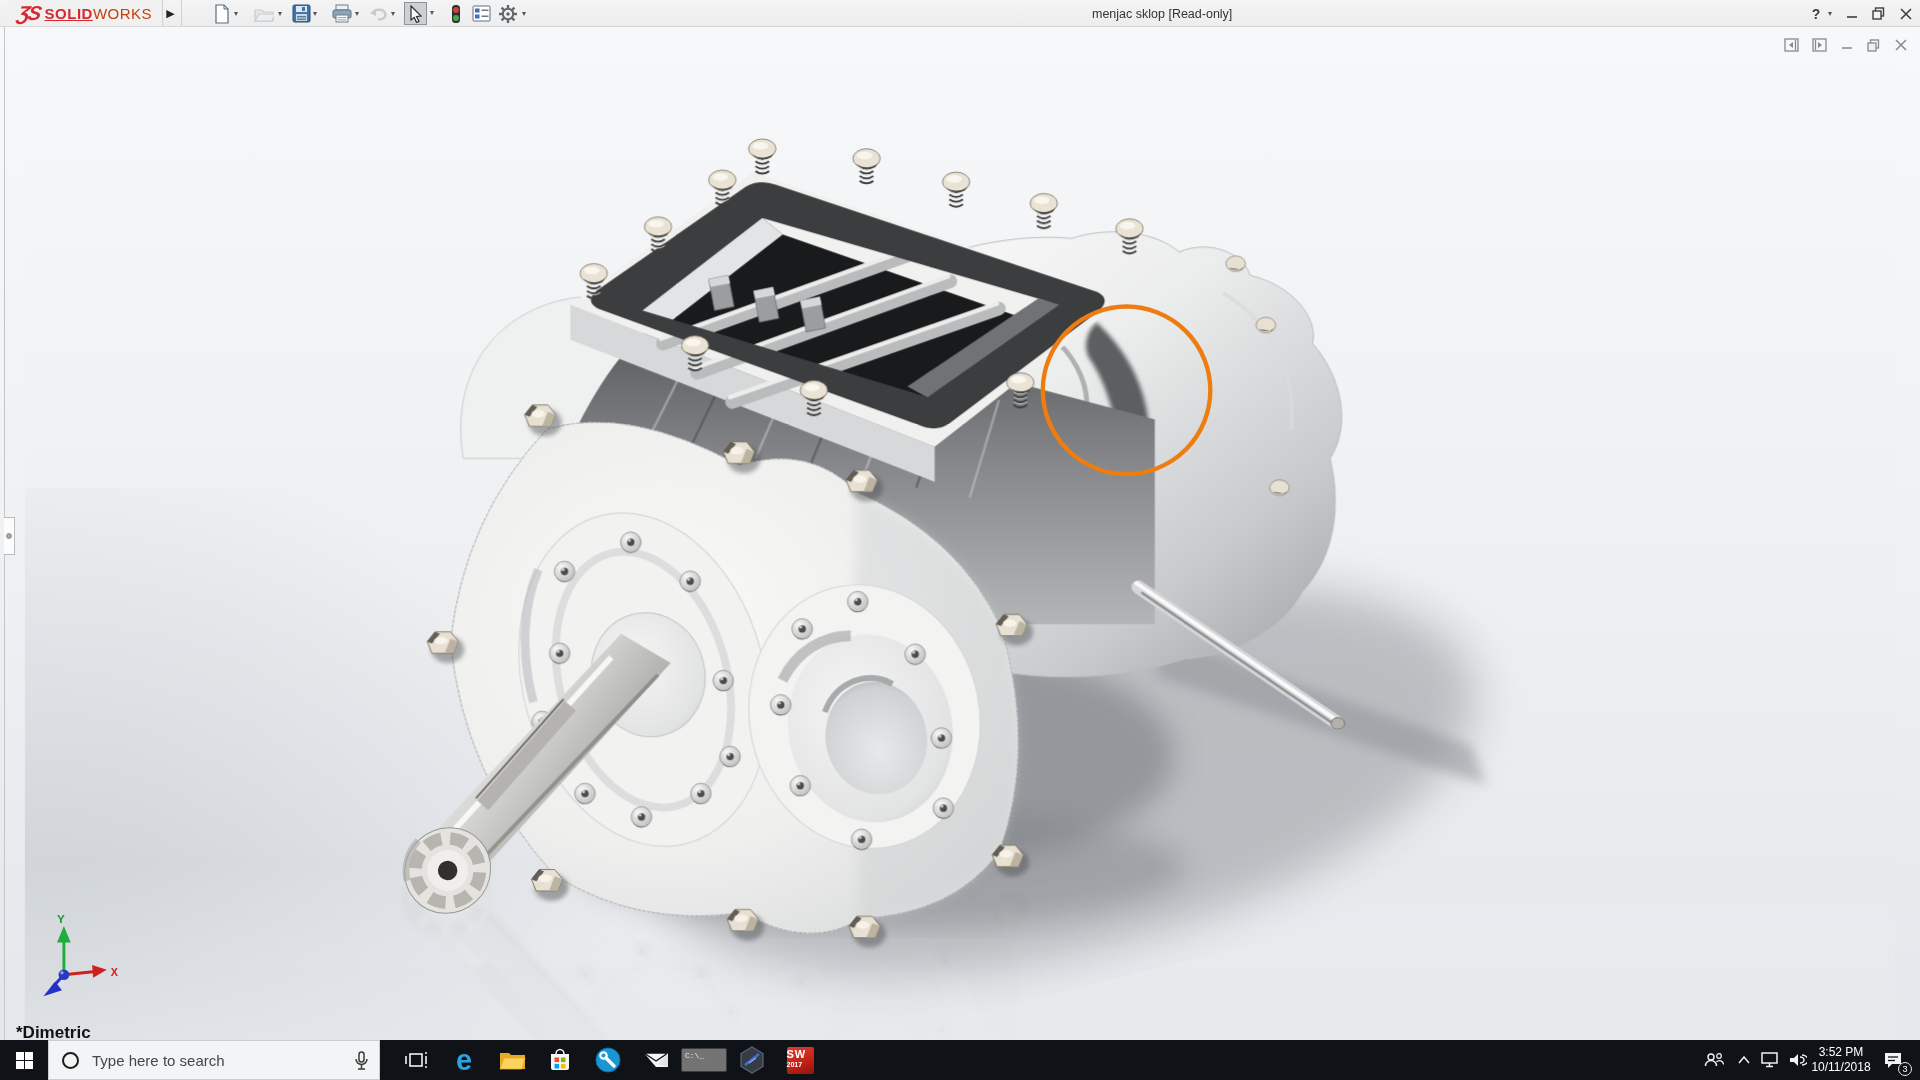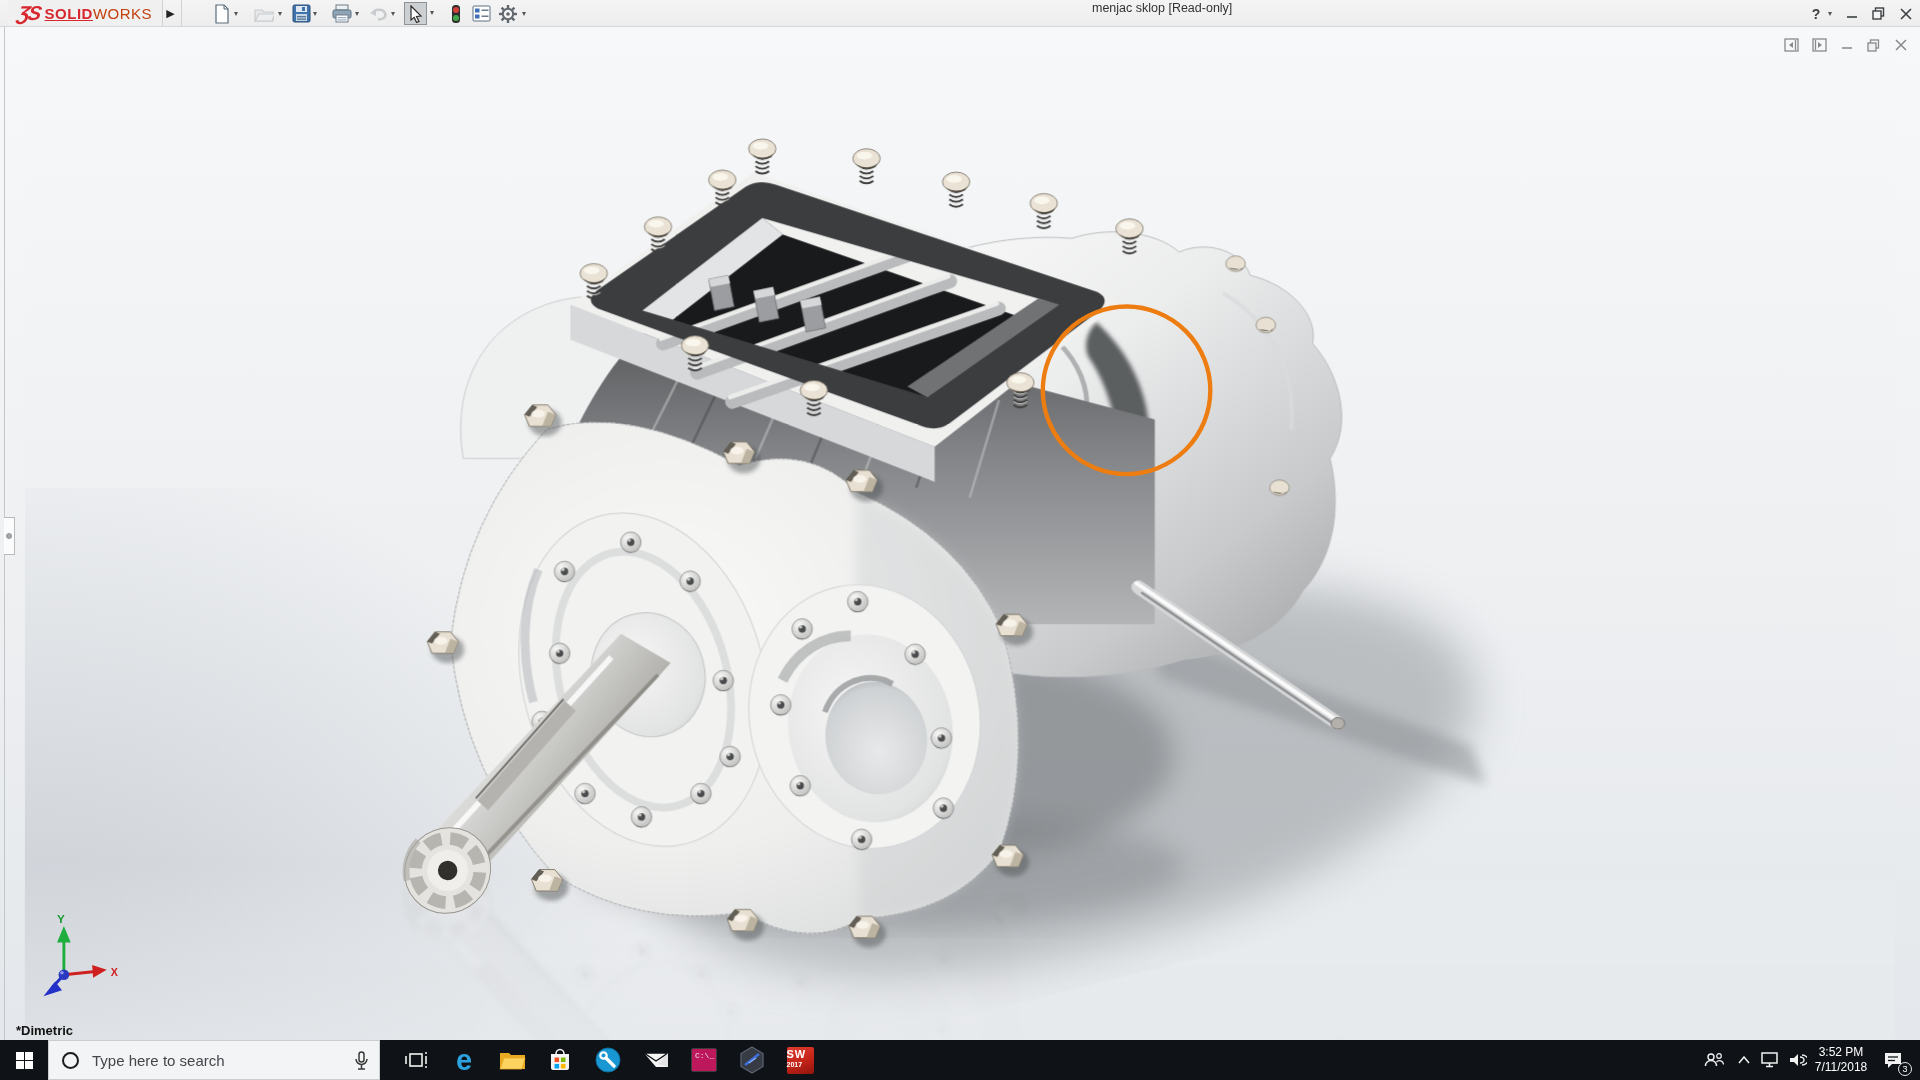--- a/index.html
+++ b/index.html
@@ -17,53 +17,53 @@
   .logo .sbold { color:#d7282f; font-weight:bold; font-size:15px; letter-spacing:.5px;text-decoration:underline; }
   .logo .slight { color:#c2410c; font-weight:normal; font-size:15px; letter-spacing:.5px; }
   .flyout { position:absolute; left:160px; top:0; width:22px; height:26px;
     border-right:1px solid #d2d2d2; display:flex; align-items:center; justify-content:center;
     color:#222; font-size:11px; }
   .tbtn { position:absolute; top:2px; width:23px; height:23px; display:flex;
     align-items:center; justify-content:center; }
   .tbtn.disabled { opacity:.45; }
   .tbtn.pressed { background:#cdd0d2; border:1px solid #8f9295; }
   .caret { position:absolute; top:9px; font-size:8px; color:#555; }
-  .title-text { position:absolute; left:1092px; top:1px; font-size:12.5px; color:#333; }
+  .title-text { position:absolute; left:1092px; top:7px; font-size:12.5px; color:#333; }
   .winctl { position:absolute; top:4px; width:24px; height:19px; display:flex;
     align-items:center; justify-content:center; color:#3c3f41; font-size:14px; }
 
   
   .viewport { position:absolute; left:0; top:27px; width:1920px; height:1013px;
     background:linear-gradient(#f7f8f9,#eef0f2 55%,#e4e7eb); overflow:hidden; }
   .vp-svg { position:absolute; left:0; top:0; }
   .docctl { position:absolute; top:8px; width:22px; height:20px; display:flex;
     align-items:center; justify-content:center; }
   .panel-edge { position:absolute; left:4px; top:0; width:1px; height:1013px; background:#c3c6c9; }
   .panel-handle { position:absolute; left:4px; top:490px; width:11px; height:38px;
     background:#fcfcfc; border:1px solid #b9bcbf; border-left:none; display:flex;
     align-items:center; justify-content:center; }
   .panel-handle .dot { width:6px; height:6px; border-radius:50%; background:#a6a9ac; border:1px solid #8f9295; }
-  .orient-label { position:absolute; left:16px; top:996px; font-size:13px; font-weight:bold; color:#111; }
+  .orient-label { position:absolute; left:16px; top:996px; font-size:17px; font-weight:bold; color:#111; }
 
   
   .taskbar { position:absolute; left:0; top:1040px; width:1920px; height:40px; background:#0f1318; }
   .startbtn { position:absolute; left:0; top:0; width:48px; height:40px; display:flex;
     align-items:center; justify-content:center; }
   .winlogo { display:grid; grid-template-columns:8px 8px; grid-template-rows:8px 8px; gap:1px; }
   .winlogo div { background:#fdfdfd; }
   .searchbox { position:absolute; left:48px; top:0; width:332px; height:40px;
     background:#f3f4f5; border:1px solid #caccce; display:flex; align-items:center; }
   .cortana-ring { width:17px; height:17px; border:2.4px solid #1c1c1c; border-radius:50%;
     margin-left:13px; }
   .search-text { margin-left:13px; font-size:15px; color:#43464a; }
   .mic { position:absolute; right:10px; top:10px; }
   .tb-ico { position:absolute; top:0; width:48px; height:40px; display:flex;
     align-items:center; justify-content:center; }
   .edge-e { color:#2ba3e0; font-size:29px; font-weight:bold; line-height:28px; }
-  .cmdbox { width:26px; height:24px; background:#be185d; border:1px solid #3c3c3c; border-radius:2px;
+  .cmdbox { width:46px; height:24px; background:#737373; border:1px solid #3c3c3c; border-radius:2px;
     color:#e8e8e8; font-family:"Liberation Mono",monospace; font-size:8px; padding:2px 0 0 3px; }
   .swbox { width:27px; height:27px; background:linear-gradient(160deg,#e23b30 0%,#c42318 55%,#8f150d);
     border-radius:2px; color:#fff; text-align:left; }
   .swbox .sw { font-size:11px; font-weight:bold; letter-spacing:1px; line-height:14px; display:block; }
   .swbox .yr { font-size:7px; font-weight:bold; line-height:7px; display:block; }
   .tray-ico { position:absolute; top:0; height:40px; display:flex; align-items:center; justify-content:center; }
   .clock { position:absolute; left:1806px; top:5px; width:70px; color:#fff; font-size:12px;
     line-height:15px; text-align:center; }
   .badge { position:absolute; left:1898px; top:1062px; width:14px; height:14px; border-radius:50%;
     background:#0f1318; border:1.5px solid #e8e8e8; color:#fff; font-size:9px; display:flex;
@@ -599,21 +599,21 @@
         </svg>
     </div>
     <div class="tray-ico" style="left:1784px; width:28px">
       <svg width="18" height="16">
           <polygon points="1,6 5,6 9,2 9,14 5,10 1,10" fill="#f2f2f2"></polygon>
           <path d="M11,5 a4,3 0 0 1 0,6 M13,3 a6,5 0 0 1 0,10" fill="none" stroke="#f2f2f2" stroke-width="1.4"></path>
         </svg>
     </div>
     <div class="clock">
       <div>3:52 PM</div>
-      <div>7/11/2018</div>
+      <div>10/11/2018</div>
     </div>
     <div class="tray-ico" style="left:1878px; width:30px">
       <svg width="20" height="18">
           <path d="M2,2 h16 v11 h-9 l-4,4 v-4 h-3 Z" fill="#f2f2f2"></path>
           <line x1="5" y1="6" x2="15" y2="6" stroke="#0f1318" stroke-width="1.3"></line>
           <line x1="5" y1="9.5" x2="12" y2="9.5" stroke="#0f1318" stroke-width="1.3"></line>
         </svg>
     </div>
   </div>
   <div class="badge">3</div>

